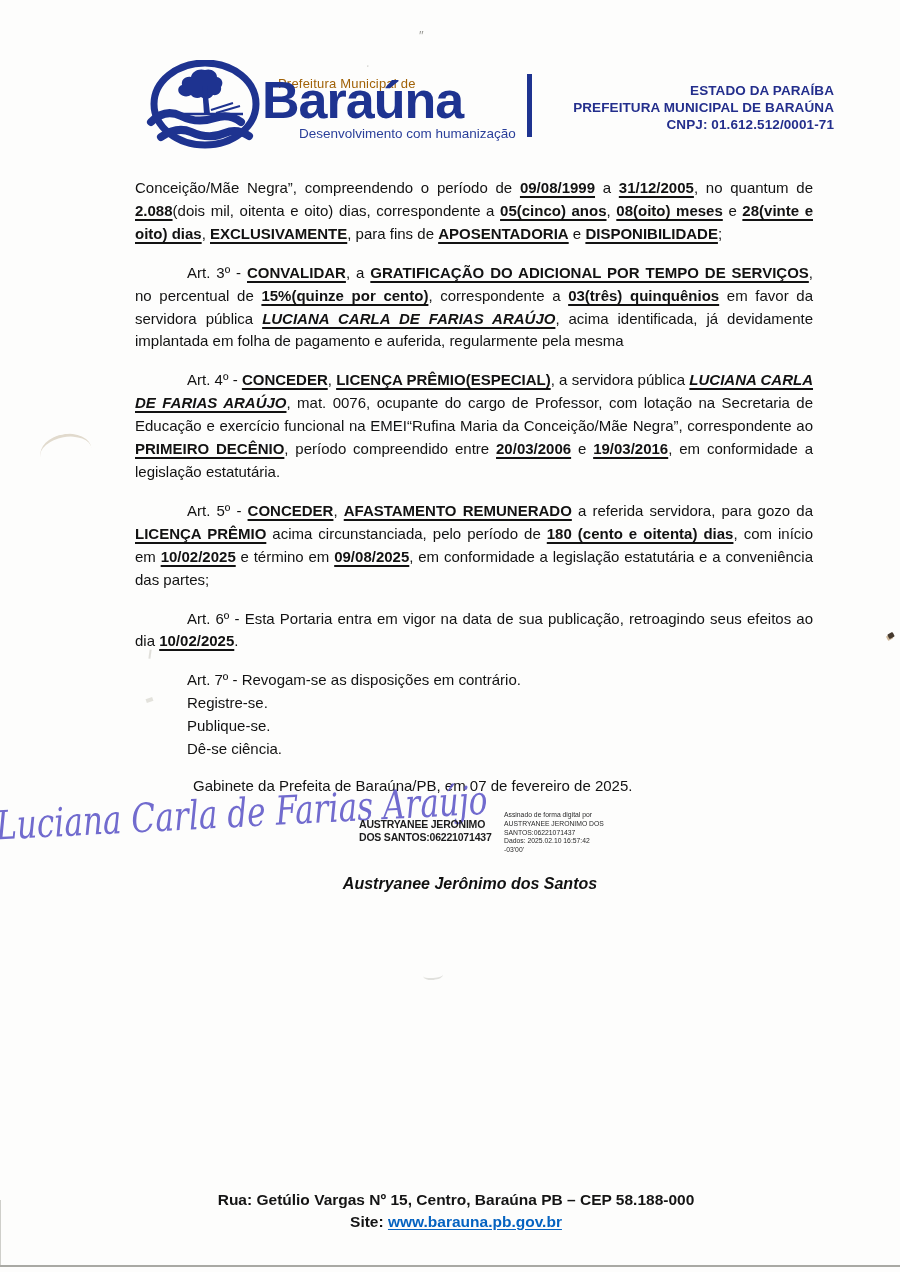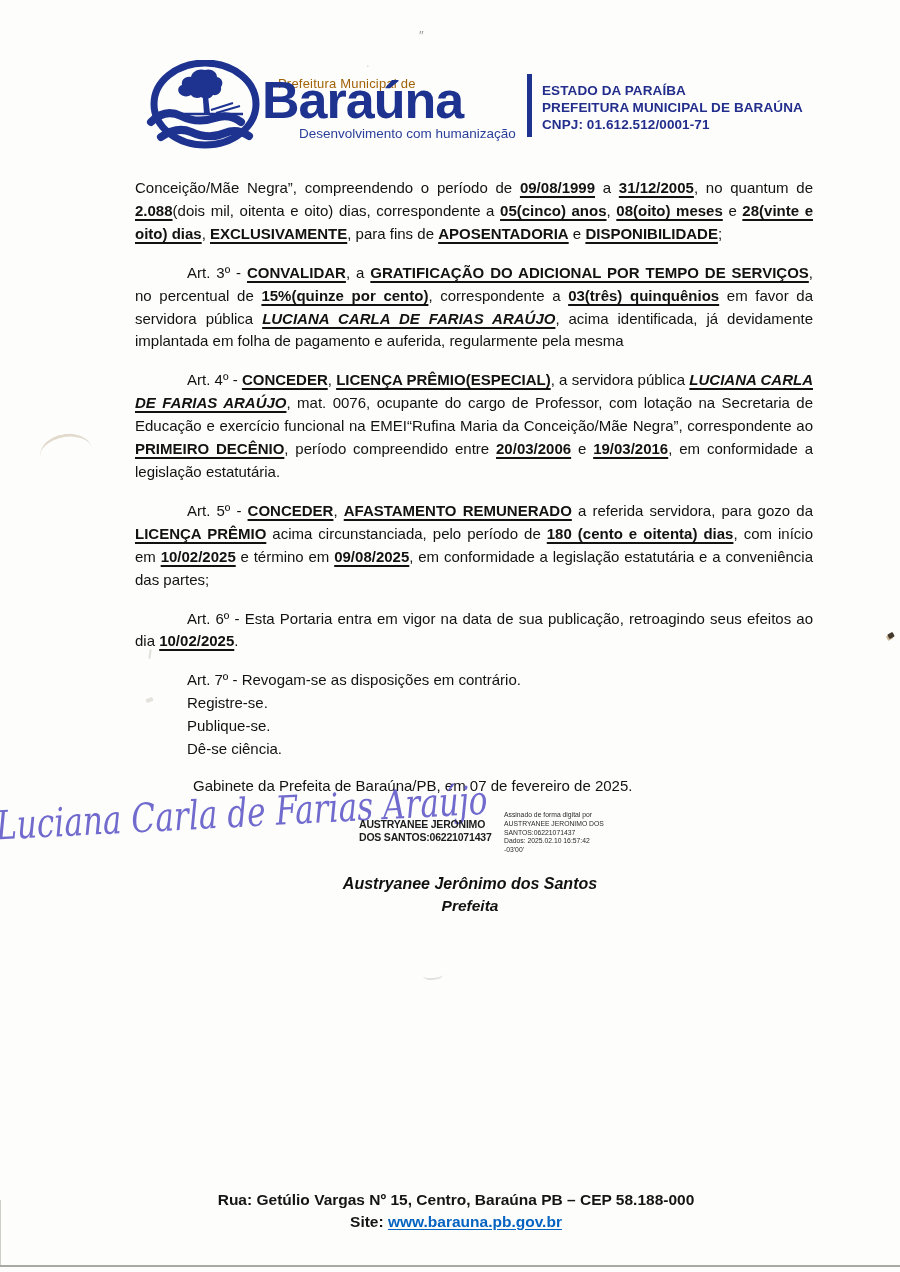--- a/index.html
+++ b/index.html
@@ -8,21 +8,21 @@
     background:#fdfdfc;
     font-family:"Liberation Sans", sans-serif;
     color:#161616;
   }
   
   .crest{position:absolute;left:146px;top:60px;width:118px;height:104px;}
   .logo-pre{position:absolute;left:278px;top:76px;font-size:13px;color:#a16207;font-weight:500;letter-spacing:.2px;}
   .logo-word{position:absolute;left:262px;top:74px;font-size:52px;line-height:52px;font-weight:bold;color:#1e3390;letter-spacing:-1px;}
   .logo-tag{position:absolute;left:299px;top:126px;font-size:13.5px;color:#2a3f9a;}
   .hdr-bar{position:absolute;left:527px;top:74px;width:5px;height:63px;background:#1e3390;}
-  .hdr-right{position:absolute;left:542px;top:82px;width:292px;text-align:left;
+  .hdr-right{position:absolute;left:542px;top:82px;width:292px;text-align:right;
     color:#232e8c;font-weight:bold;font-size:13.5px;line-height:17px;letter-spacing:.1px;}
   
   .doc{position:absolute;left:135px;top:157px;width:678px;
     font-size:15px;line-height:22.9px;text-align:justify;color:#121212;}
   .doc p{margin:16px 0 0 0;text-indent:52px;}
   .doc p.cont{margin-top:20px;text-indent:0;}
   .doc .line{text-indent:52px;}
   .doc p.gab{margin-top:14px;text-indent:58px;text-align:left;}
   .b{font-weight:normal;}
   .bu{font-weight:bold;text-decoration:underline;text-underline-offset:2.5px;text-decoration-thickness:1.5px;}
@@ -101,21 +101,20 @@
 </div>
 <div class="stamp-right">
   <div>Assinado de forma digital por</div>
   <div>AUSTRYANEE JERONIMO DOS</div>
   <div>SANTOS:06221071437</div>
   <div>Dados: 2025.02.10 16:57:42 -03'00'</div>
 </div>
 
 <div class="signer">
   <div class="nm">Austryanee Jerônimo dos Santos</div>
-  <div class="tl">Prefeita</div>
 </div>
 
 <div class="footer">
   <div>Rua: Getúlio Vargas Nº 15, Centro, Baraúna PB – CEP 58.188-000</div>
   <div>
     <span>Site: </span><a href="#">www.barauna.pb.gov.br</a>
   </div>
 </div>
 
 <div class="art-arc"></div>

